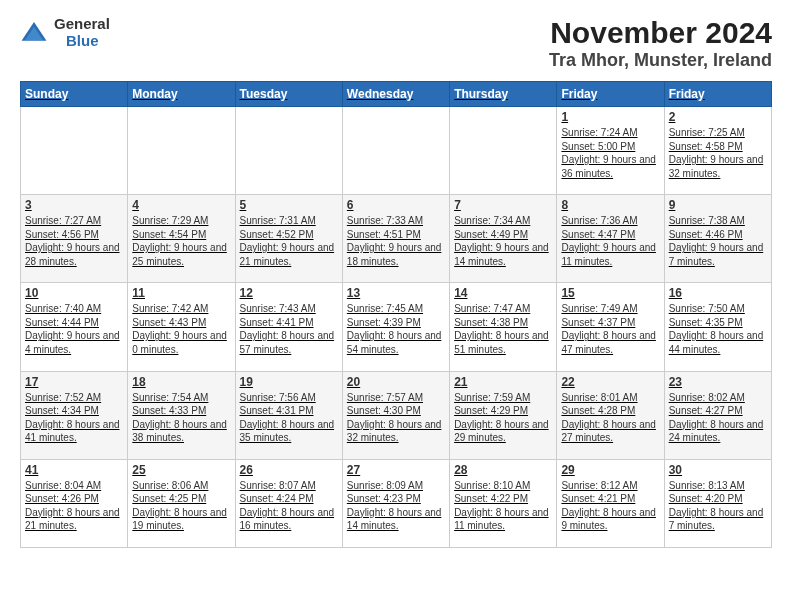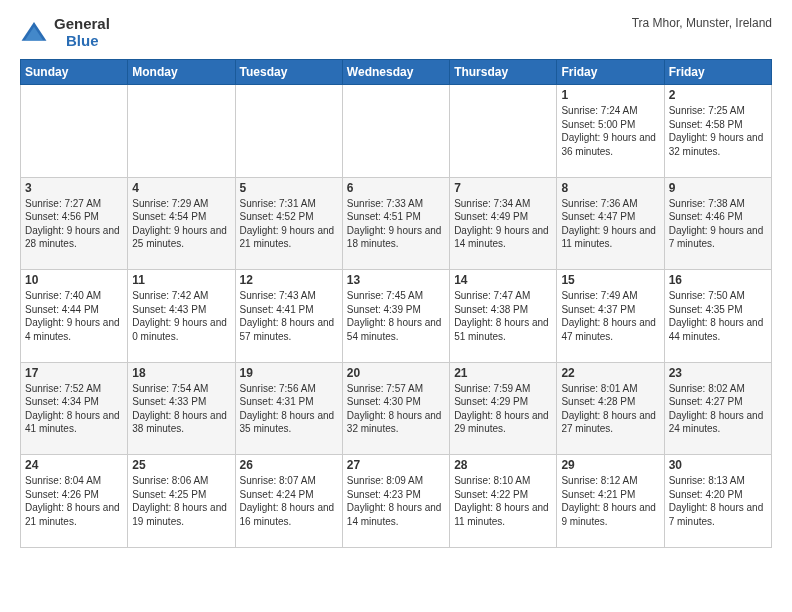--- a/index.html
+++ b/index.html
@@ -43,29 +43,30 @@
     }
     .title-block {
       text-align: right;
     }
     .title-block h1 {
       font-size: 30px;
       font-weight: bold;
       color: #222;
     }
     .title-block h2 {
-      font-size: 12px;
-      font-weight: normal;
+      font-size: 18px;
+      font-weight: bold;
       color: #444;
     }
     .calendar {
       flex: 1;
       border-collapse: collapse;
       width: 100%;
       table-layout: fixed;
+      text-decoration: underline;
     }
     .calendar th {
       background: #2a6db5;
       color: #fff;
       font-size: 12px;
       font-weight: bold;
       padding: 5px 4px;
       text-align: left;
       border: 1px solid #1a5a9a;
     }
@@ -105,20 +106,21 @@
       <svg class="logo-icon" viewBox="0 0 36 36" xmlns="http://www.w3.org/2000/svg">
         <polygon points="18,4 34,28 2,28" fill="#2a6db5"></polygon>
         <polygon points="18,10 30,28 6,28" fill="#5ba3e0" opacity="0.5"></polygon>
       </svg>
       <div class="logo-text">
         <span class="general">General</span>
         <span class="blue">Blue</span>
       </div>
     </div>
     <div class="title-block">
+      <h1>November 2024</h1>
       <h2>Tra Mhor, Munster, Ireland</h2>
     </div>
   </div>
 
   <table class="calendar">
     <thead>
       <tr>
       <th>Sunday</th>
           <th>Monday</th>
           <th>Tuesday</th>
@@ -229,21 +231,21 @@
             <span class="day-number">22</span>
             <div class="day-info">Sunrise: 8:01 AM<br>Sunset: 4:28 PM<br>Daylight: 8 hours and 27 minutes.</div>
           </td>
           <td>
             <span class="day-number">23</span>
             <div class="day-info">Sunrise: 8:02 AM<br>Sunset: 4:27 PM<br>Daylight: 8 hours and 24 minutes.</div>
           </td>
         </tr>
         <tr>
           <td>
-            <span class="day-number">24</span>
+            <span class="day-number">41</span>
             <div class="day-info">Sunrise: 8:04 AM<br>Sunset: 4:26 PM<br>Daylight: 8 hours and 21 minutes.</div>
           </td>
           <td>
             <span class="day-number">25</span>
             <div class="day-info">Sunrise: 8:06 AM<br>Sunset: 4:25 PM<br>Daylight: 8 hours and 19 minutes.</div>
           </td>
           <td>
             <span class="day-number">26</span>
             <div class="day-info">Sunrise: 8:07 AM<br>Sunset: 4:24 PM<br>Daylight: 8 hours and 16 minutes.</div>
           </td>

